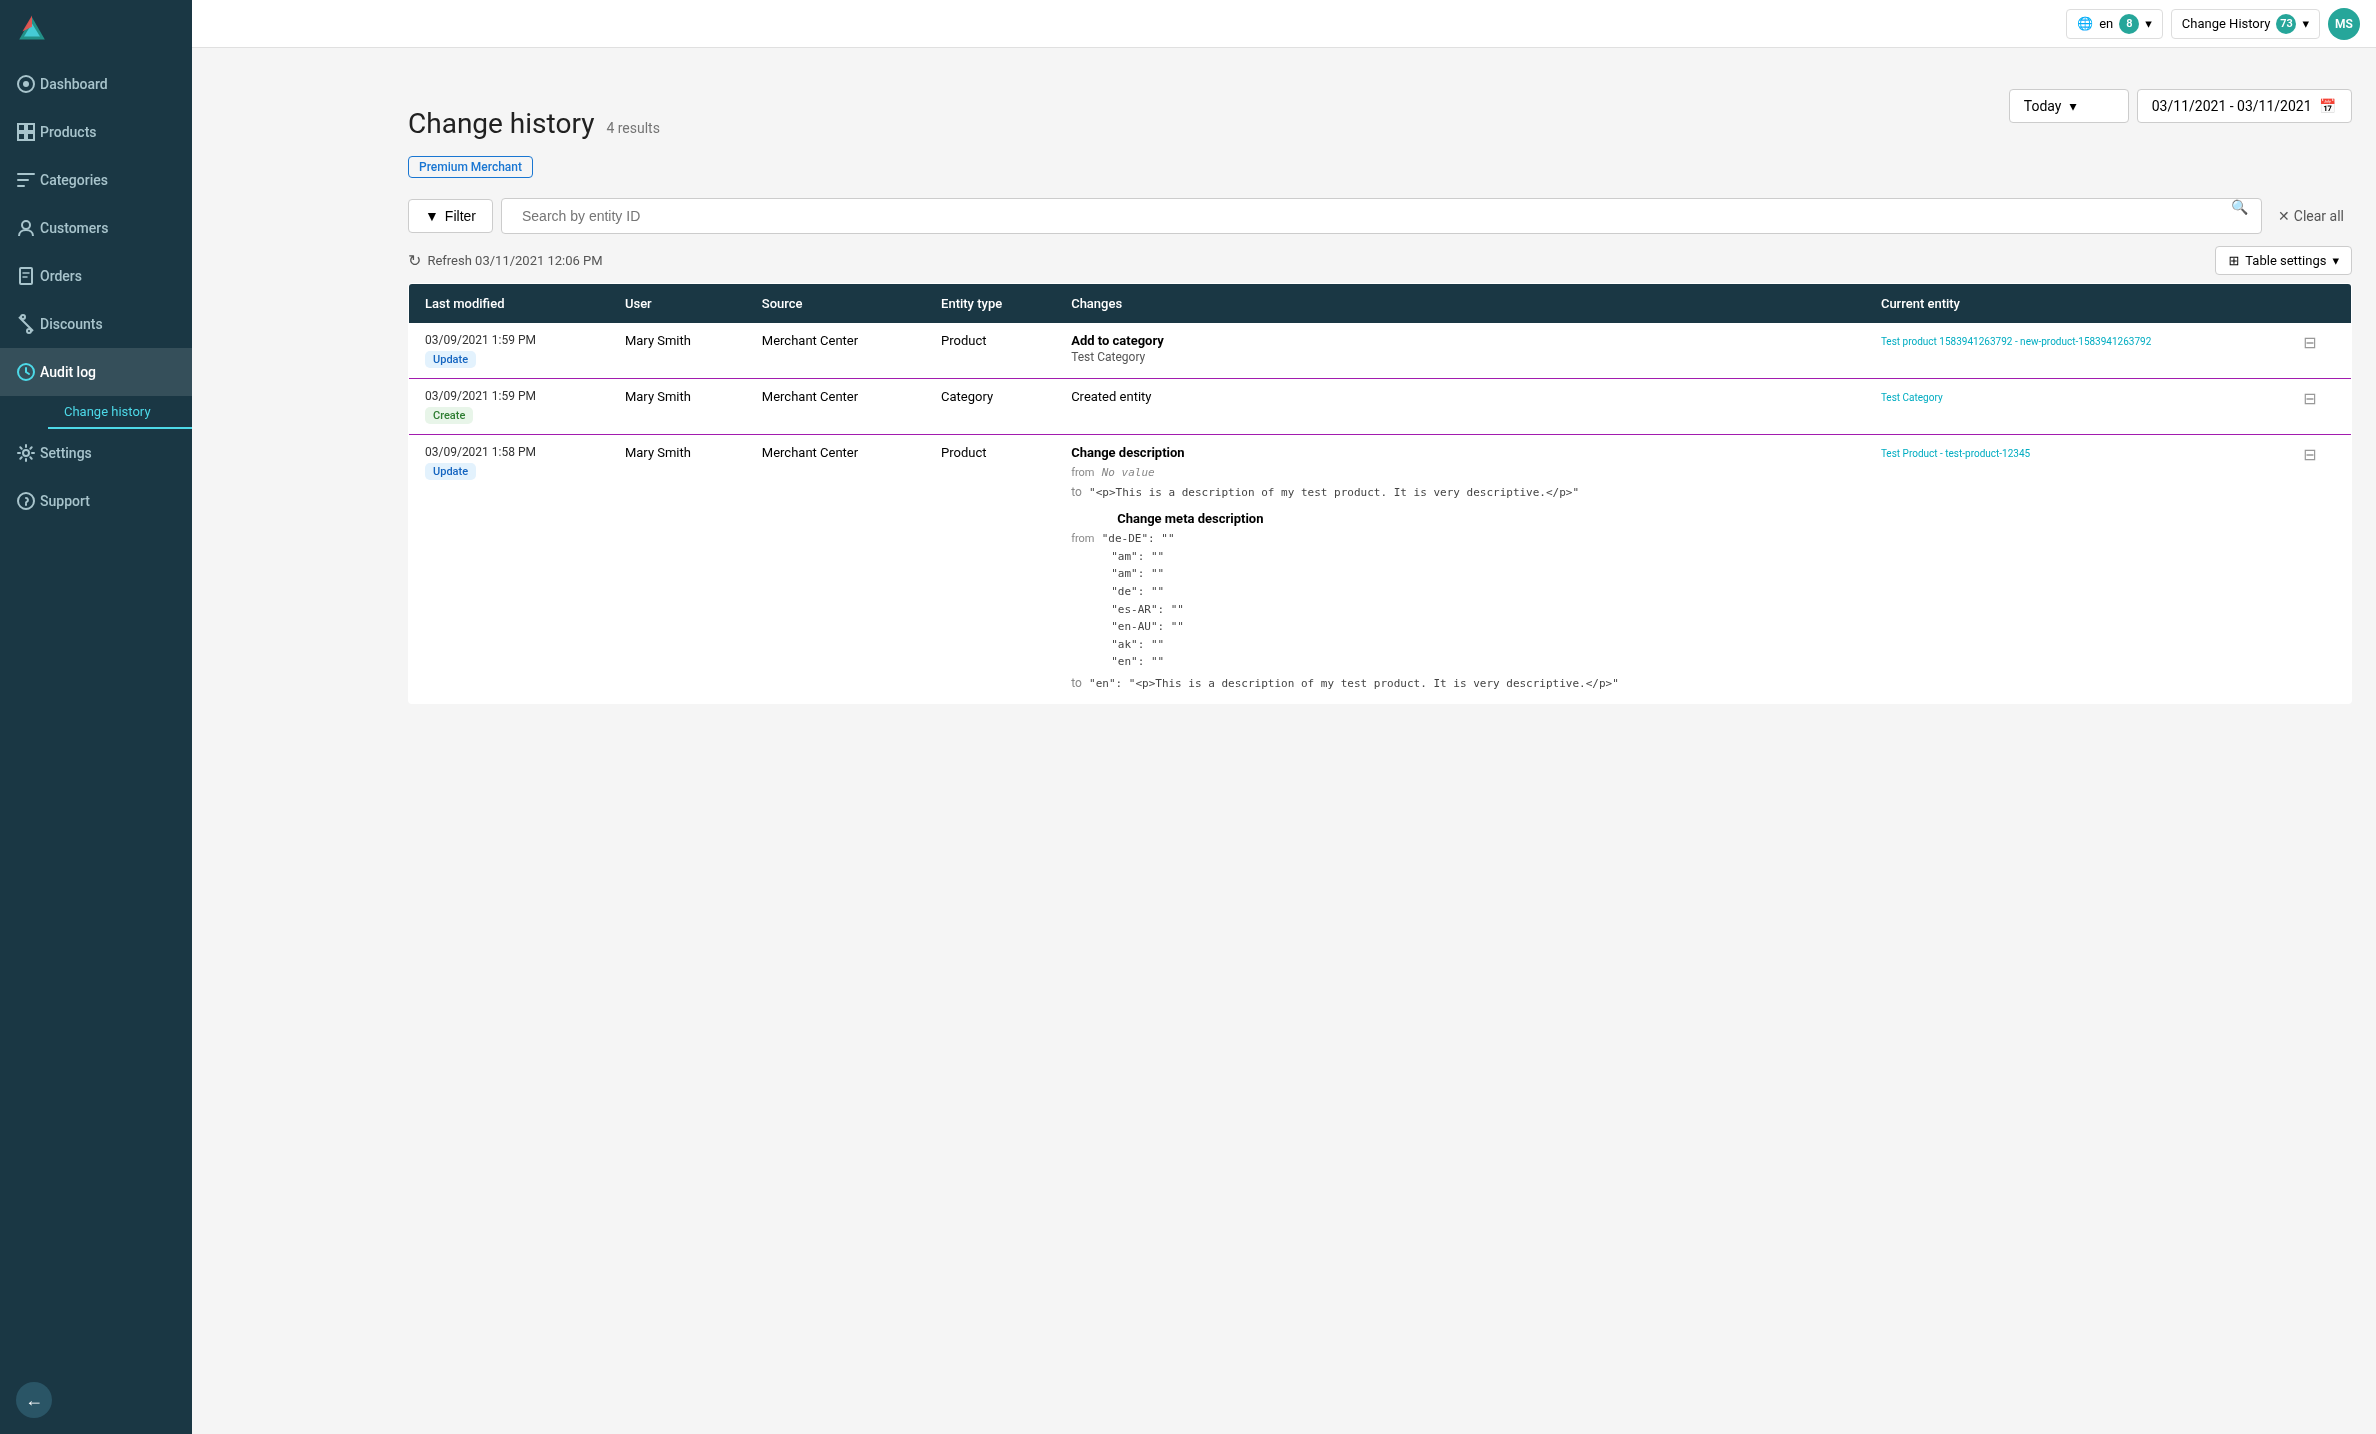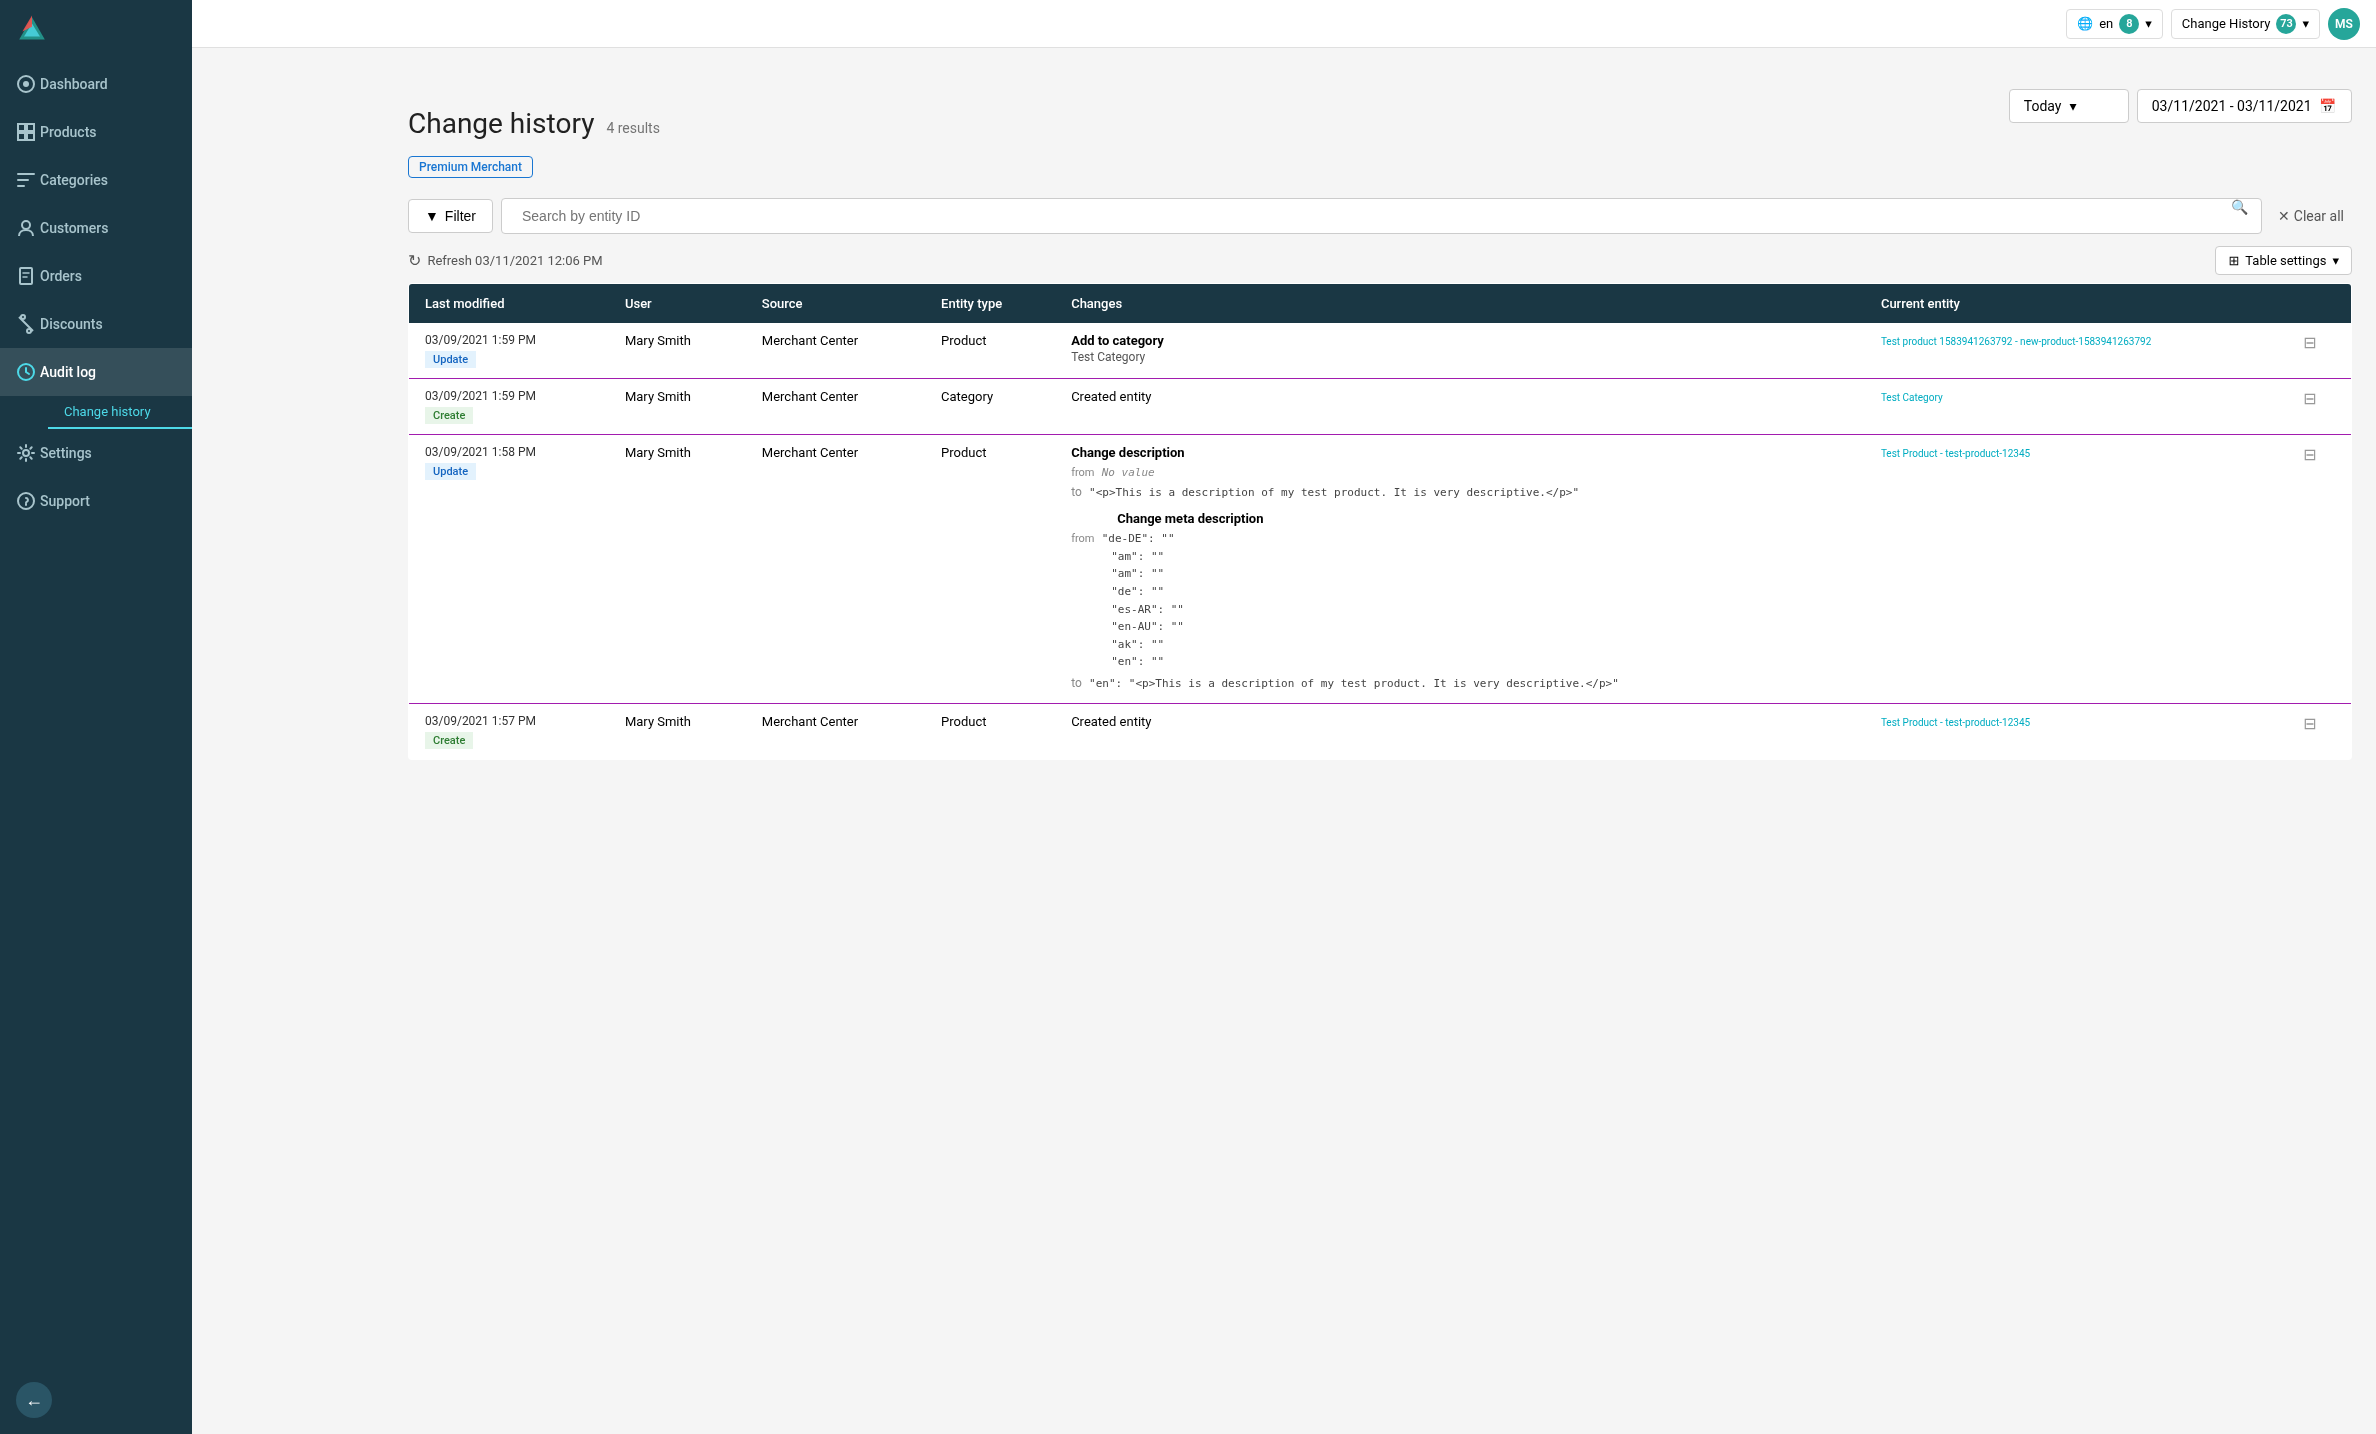--- a/index.html
+++ b/index.html
@@ -310,21 +310,21 @@
       padding: 10px 16px;
       border-bottom: 1px solid #a21caf;
       font-size: 13px;
       vertical-align: top;
     }
     .data-table tr:last-child td {
       border-bottom: none;
     }
     .badge {
       display: inline-block;
-      border-radius: 0;
+      border-radius: 5px;
       padding: 2px 8px;
       font-size: 11px;
       font-weight: 500;
       margin-top: 4px;
     }
     .badge-update {
       background: #e3f2fd;
       color: #1565c0;
     }
     .badge-create {
@@ -638,34 +638,16 @@
           </div>
         </td>
         <td>
           <a class="entity-link">Test Product - test-product-12345</a>
         </td>
         <td>
           <span class="cell-icon">⊟</span>
         </td>
       </tr>
 
-      <tr>
-        <td>
-          <div class="date-cell">03/09/2021 1:57 PM</div>
-          <span class="badge badge-create">Create</span>
-        </td>
-        <td>Mary Smith</td>
-        <td>Merchant Center</td>
-        <td>Product</td>
-        <td>
-          <div>Created entity</div>
-        </td>
-        <td>
-          <a class="entity-link">Test Product - test-product-12345</a>
-        </td>
-        <td>
-          <span class="cell-icon">⊟</span>
-        </td>
-      </tr>
     </tbody>
   </table>
 
 </main>
 
 </body></html>

